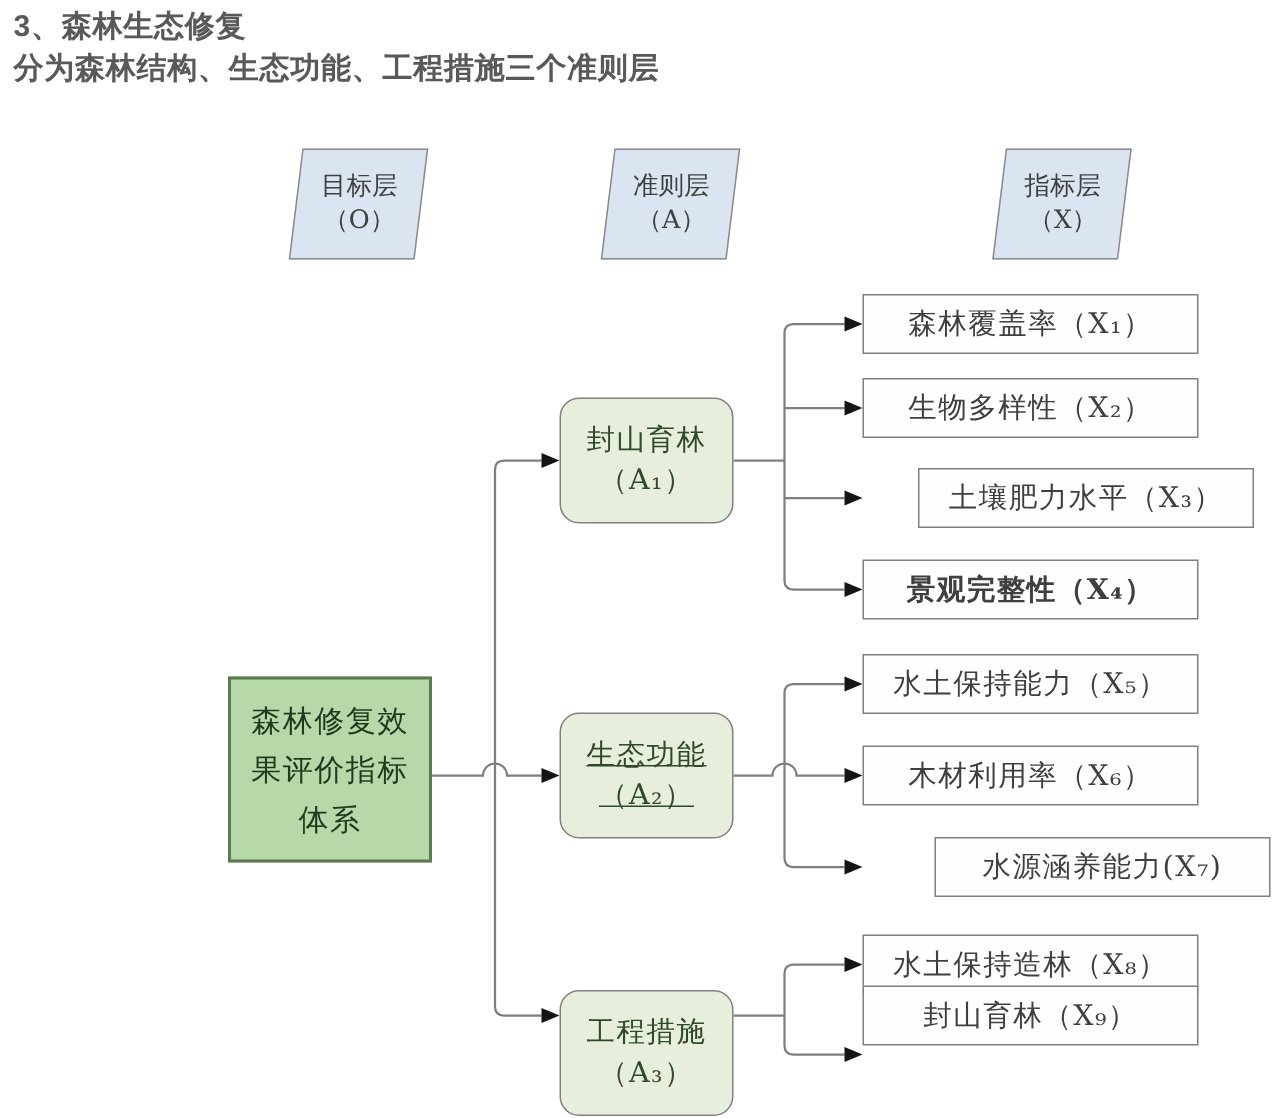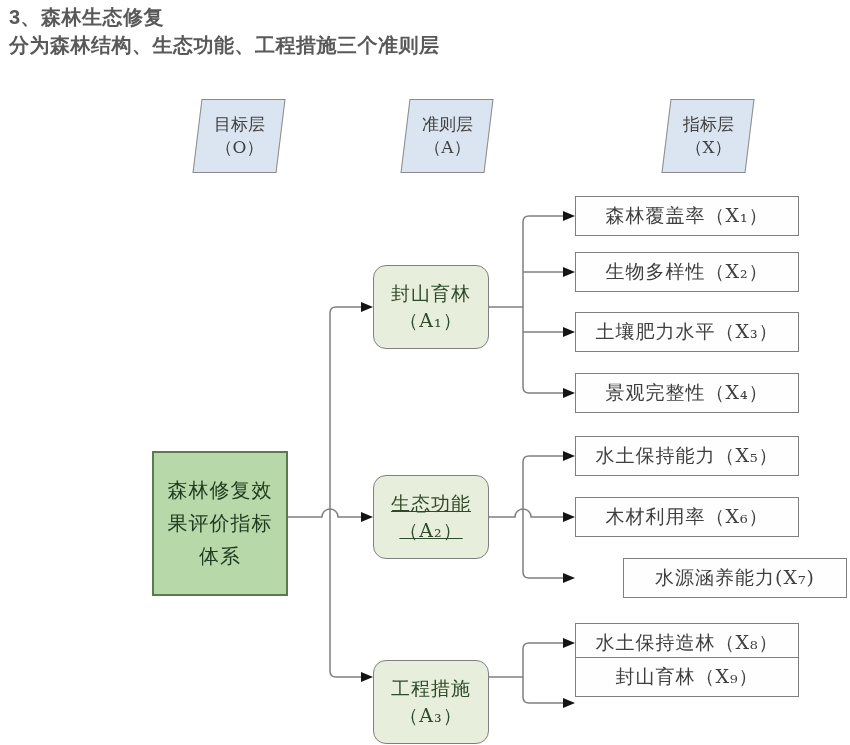--- a/index.html
+++ b/index.html
@@ -31,21 +31,21 @@
     transform:skewX(-7deg);
     display:flex;align-items:center;justify-content:center;text-align:center;
   }
   .para .inner{
     transform:skewX(7deg);
     font-size:17px;line-height:23px;color:var(--layer_text);
   }
   .para .inner span{display:block;}
 
   .goal-box{
-    position:absolute;left:152px;top:451px;width:136px;height:145px;
+    position:absolute;left:152px;top:451px;width:136px;height:124px;
     background:var(--goal_fill);border:2px solid var(--goal_border);
     display:flex;align-items:center;justify-content:center;text-align:center;
     font-size:20px;line-height:33px;color:var(--goal_text);
     padding:4px 12px;letter-spacing:1px;
   }
 
   .crit-box{
     position:absolute;left:373px;width:116px;height:84px;border-radius:13px;
     background:var(--criteria_fill);border:1.5px solid var(--criteria_border);
     display:flex;flex-direction:column;align-items:center;justify-content:center;
@@ -138,22 +138,22 @@
       <span>生态功能</span>
       <span>（A₂）</span>
     </div>
     <div class="crit-box crit-a3">
       <span>工程措施</span>
       <span>（A₃）</span>
     </div>
 
     <div class="ind-box" style="top:196px;">森林覆盖率（X₁）</div>
     <div class="ind-box" style="top:252px;">生物多样性（X₂）</div>
-    <div class="ind-box" style="top:312px;">土壤肥力水平（X₃）</div>
-    <div class="ind-box" style="top:373px;">景观完整性（X₄）</div>
+    <div class="ind-box" style="top:312px;margin-left:37px;">土壤肥力水平（X₃）</div>
+    <div class="ind-box" style="top:373px;font-weight:bold;">景观完整性（X₄）</div>
     <div class="ind-box" style="top:436px;">水土保持能力（X₅）</div>
     <div class="ind-box" style="top:497px;">木材利用率（X₆）</div>
     <div class="ind-box" style="top:558px;margin-left:48px;">水源涵养能力(X₇)</div>
     <div class="ind-box" style="top:623px;">水土保持造林（X₈）</div>
     <div class="ind-box" style="top:657px;">封山育林（X₉）</div>
 
   </div>
 </div>
 
 </body></html>

